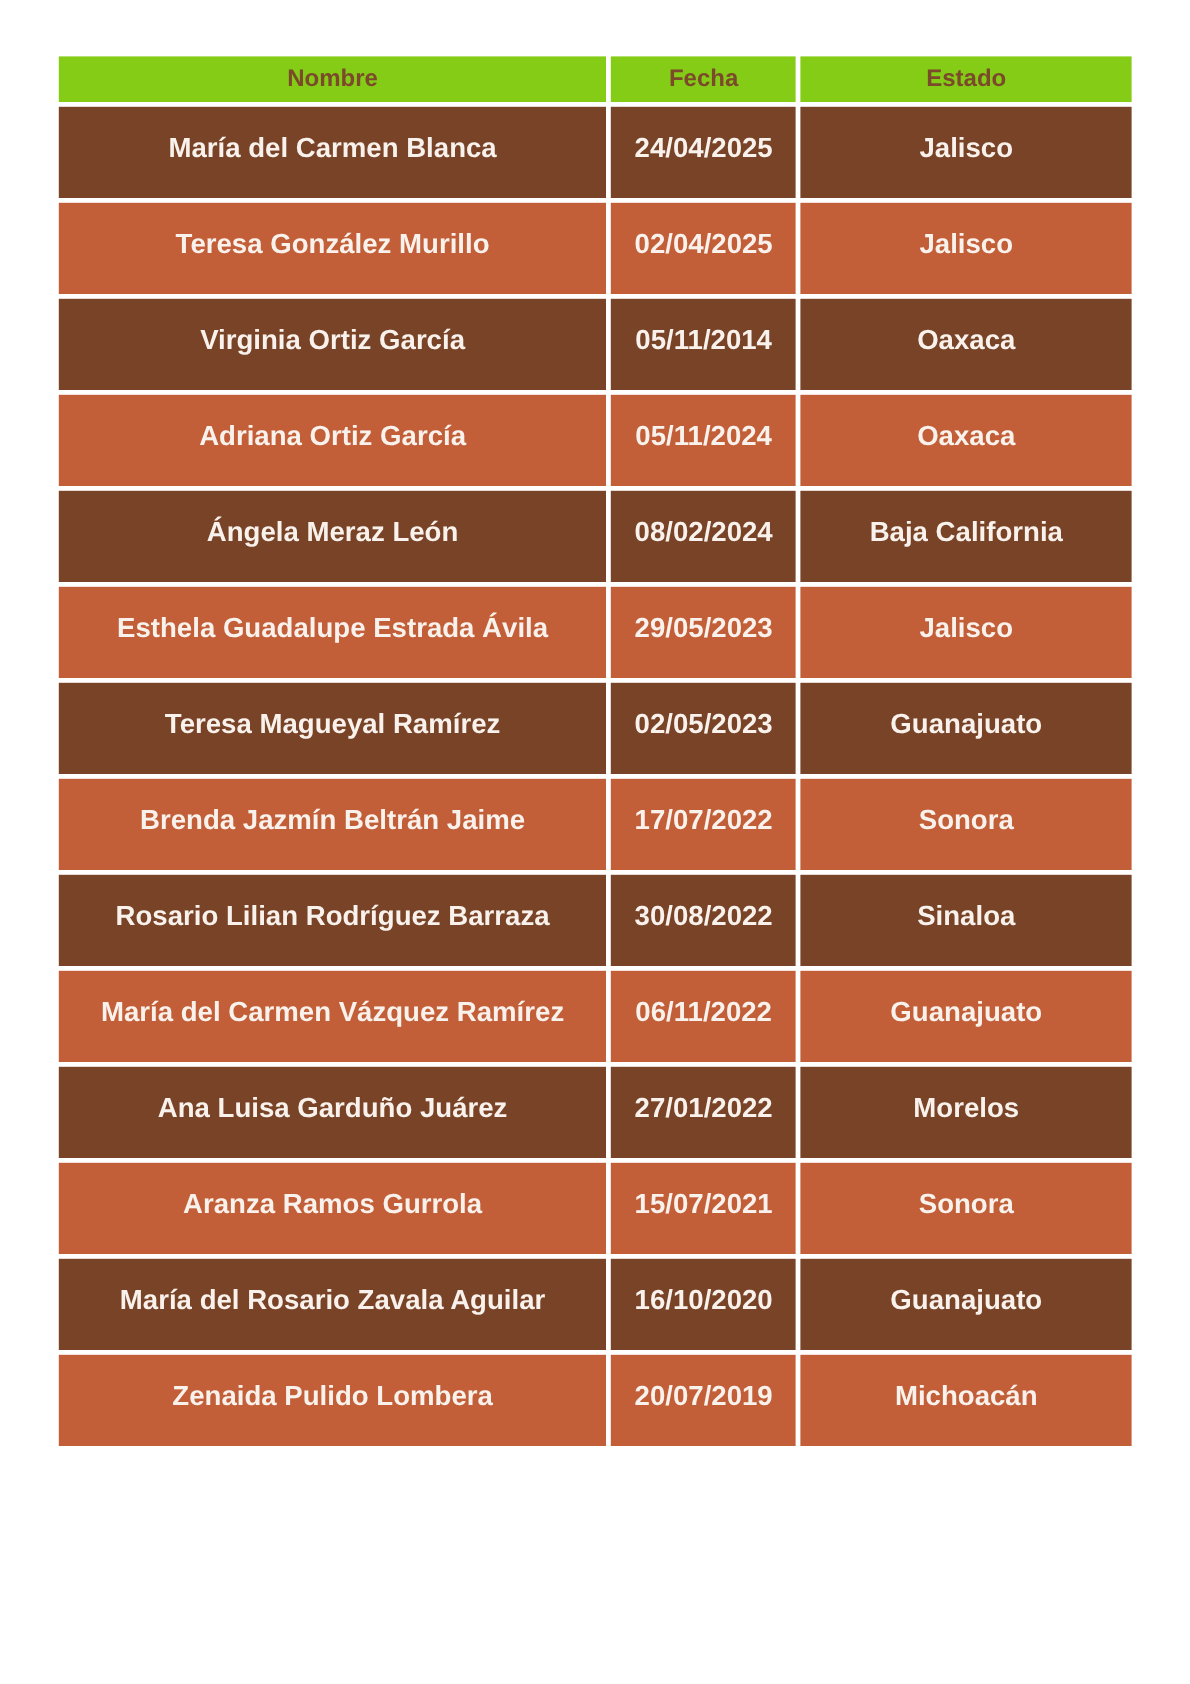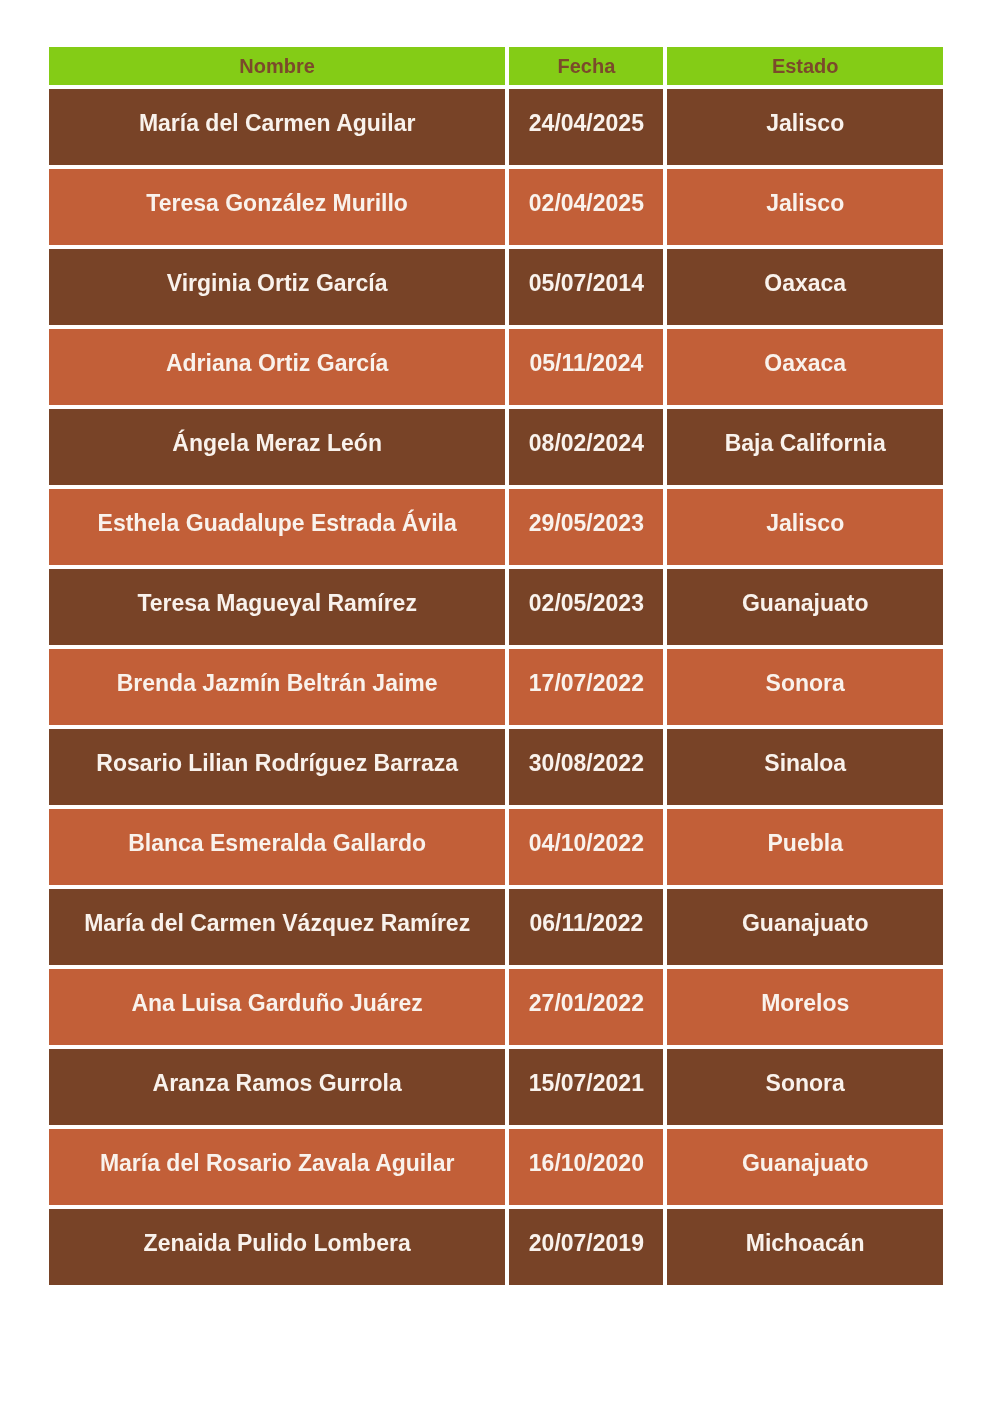--- a/index.html
+++ b/index.html
@@ -61,32 +61,32 @@
   <table class="data-table">
     <thead>
       <tr>
         <th class="col-nombre">Nombre</th>
         <th class="col-fecha">Fecha</th>
         <th class="col-estado">Estado</th>
       </tr>
     </thead>
     <tbody id="table-body">
         <tr>
-      <td>María del Carmen Aguilar</td>
+      <td>María del Carmen Blanca</td>
       <td>24/04/2025</td>
       <td>Jalisco</td>
     </tr>
         <tr>
       <td>Teresa González Murillo</td>
       <td>02/04/2025</td>
       <td>Jalisco</td>
     </tr>
         <tr>
       <td>Virginia Ortiz García</td>
-      <td>05/07/2014</td>
+      <td>05/11/2014</td>
       <td>Oaxaca</td>
     </tr>
         <tr>
       <td>Adriana Ortiz García</td>
       <td>05/11/2024</td>
       <td>Oaxaca</td>
     </tr>
         <tr>
       <td>Ángela Meraz León</td>
       <td>08/02/2024</td>
@@ -106,25 +106,20 @@
       <td>Brenda Jazmín Beltrán Jaime</td>
       <td>17/07/2022</td>
       <td>Sonora</td>
     </tr>
         <tr>
       <td>Rosario Lilian Rodríguez Barraza</td>
       <td>30/08/2022</td>
       <td>Sinaloa</td>
     </tr>
         <tr>
-      <td>Blanca Esmeralda Gallardo</td>
-      <td>04/10/2022</td>
-      <td>Puebla</td>
-    </tr>
-        <tr>
       <td>María del Carmen Vázquez Ramírez</td>
       <td>06/11/2022</td>
       <td>Guanajuato</td>
     </tr>
         <tr>
       <td>Ana Luisa Garduño Juárez</td>
       <td>27/01/2022</td>
       <td>Morelos</td>
     </tr>
         <tr>

